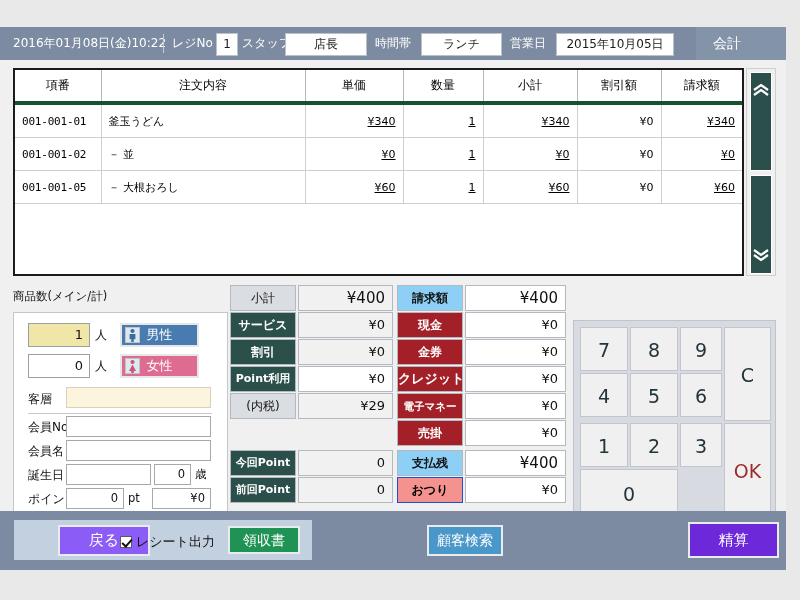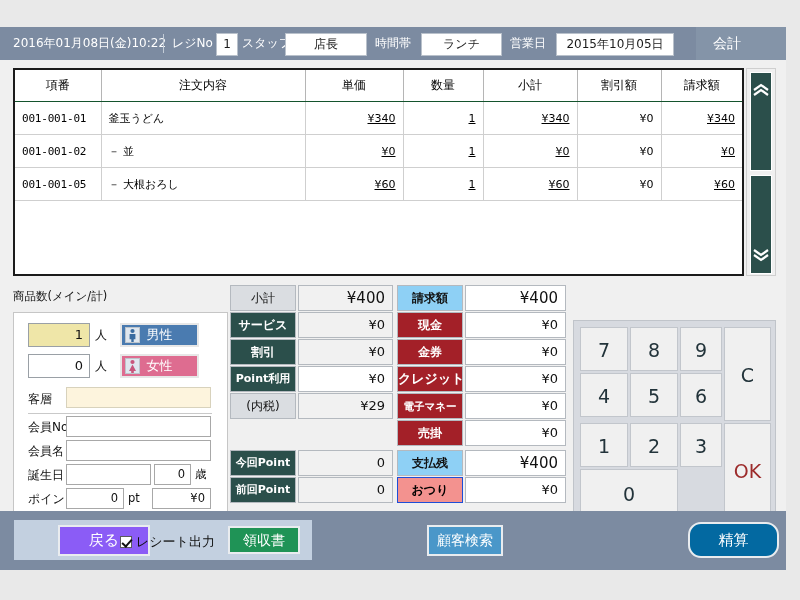--- a/index.html
+++ b/index.html
@@ -45,21 +45,21 @@
   }
 
   
   .tablewrap{
     position:absolute;left:13px;top:41px;width:731px;height:208px;
     border:2px solid #1b1b1b;background:#ffffff;box-sizing:border-box;
   }
   table.ord{border-collapse:collapse;width:100%;table-layout:fixed;}
   table.ord th{
     font-weight:normal;font-size:12px;color:#000;height:29px;
-    border-right:1px solid #b5b5b5;border-bottom:1px solid #14532d;
+    border-right:1px solid #b5b5b5;border-bottom:4px solid #14532d;
     background:#ffffff;text-align:center;
   }
   table.ord td{
     font-size:11px;color:#000;height:32px;
     border-right:1px solid #cfcfcf;border-bottom:1px solid #cfcfcf;
     background:#ffffff;padding:0 7px;white-space:nowrap;overflow:hidden;
   }
   table.ord th:last-child,table.ord td:last-child{border-right:none;}
   td.c-no{text-align:left;font-family:"DejaVu Sans Mono","Liberation Mono",monospace;font-size:10.5px;letter-spacing:-0.2px;}
   td.c-name{text-align:left;}
@@ -176,21 +176,21 @@
     background:#c3d0e0;
   }
   .bbtn{
     position:absolute;box-sizing:border-box;border:2px solid #e9ecef;
     text-align:center;white-space:nowrap;font-size:15px;color:#ffffff;
   }
   .bbtn.back{background:#8b5cf6;margin-left:40px;}
   .bbtn.receipt{background:#1f9356;font-size:14px;}
   .bbtn.search{background:#4a97c9;font-size:14px;}
   .bbtn.cancel{background:#19196e;}
-  .bbtn.settle{background:#0369a1;border-radius:13px;}
+  .bbtn.settle{background:#6d28d9;}
   .cbwrap{position:absolute;font-size:13px;color:#111;white-space:nowrap;}
   .cbox{
     display:inline-block;width:12px;height:12px;background:#fff;
     border:1px solid #5a5a5a;box-sizing:border-box;position:relative;
     vertical-align:-2px;margin-right:4px;
   }
   .cbox:after{
     content:"";position:absolute;left:3px;top:0px;width:4px;height:8px;
     border:solid #111;border-width:0 2px 2px 0;transform:rotate(42deg);
   }

